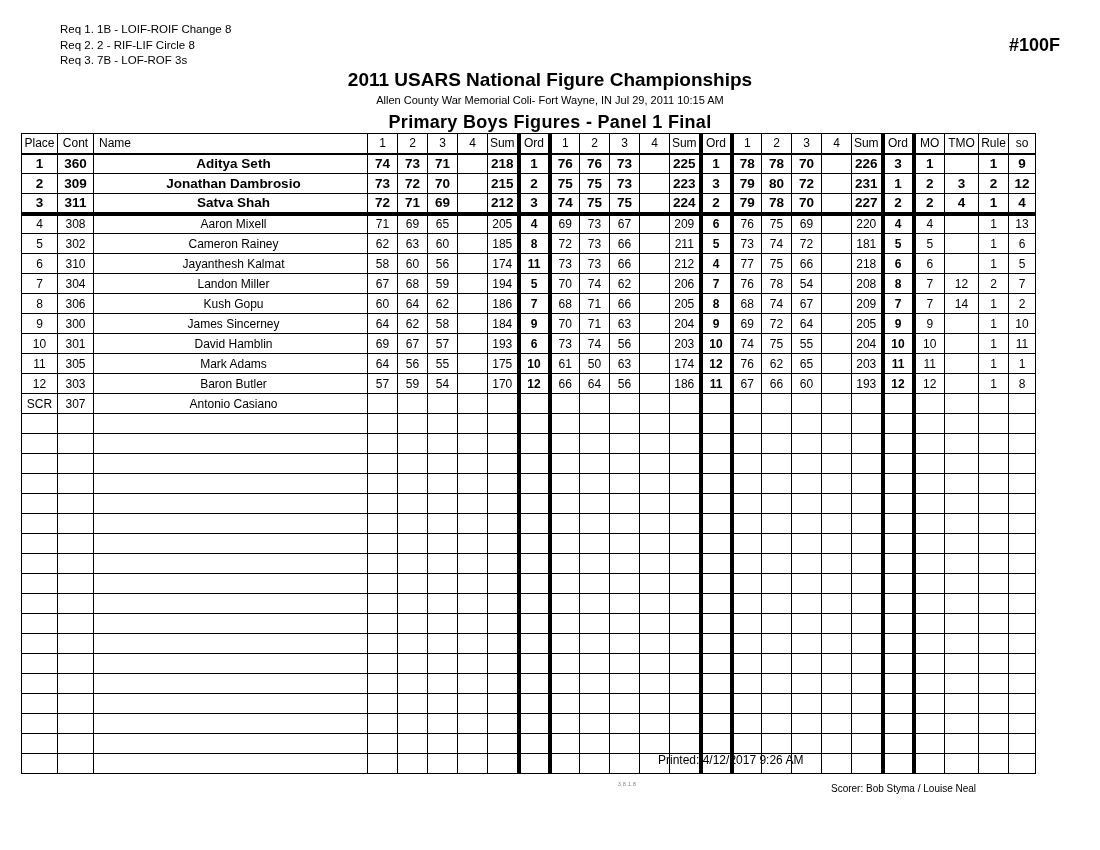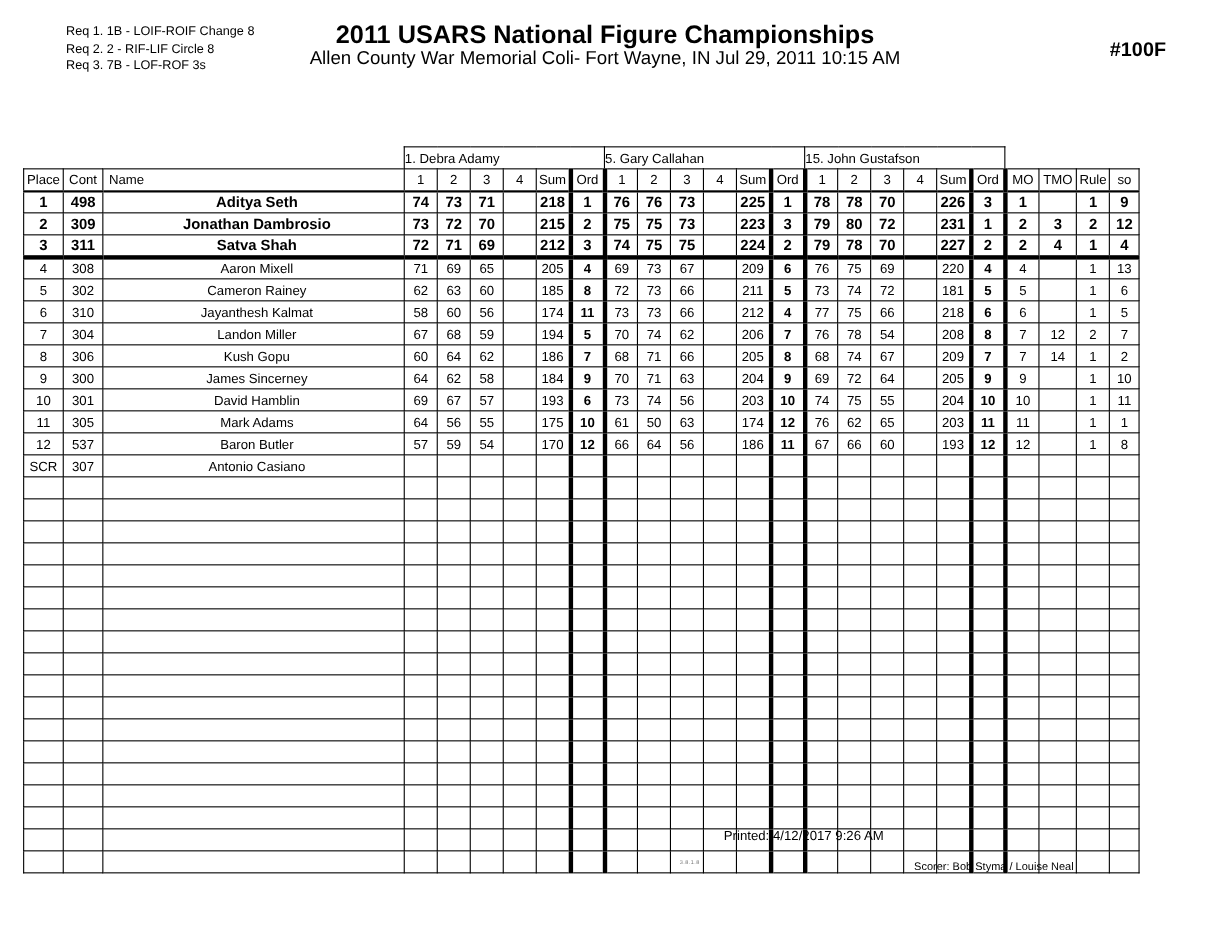--- a/index.html
+++ b/index.html
@@ -15,22 +15,22 @@
   .req-block{
     position:absolute;left:20px;top:22px;
     font-size:11.5px;line-height:15.5px;
     white-space:nowrap;
     margin-left:40px;
   }
   .title-block{
     position:absolute;left:0;top:20px;width:1100px;
     text-align:center;
   }
-  .t1{font-size:23px;font-weight:bold;letter-spacing:0px;line-height:23px;}
-  .t2{font-size:17px;line-height:19px;}
+  .t1{font-size:19px;font-weight:bold;letter-spacing:0px;line-height:23px;margin-top:48px;}
+  .t2{font-size:11px;line-height:19px;}
   .t3{font-size:18px;font-weight:bold;line-height:24px;letter-spacing:.3px;}
   .t4{font-size:14.5px;line-height:21px;}
   .event-no{
     position:absolute;right:40px;top:35px;
     font-size:18px;font-weight:bold;
   }
 
   
   .sheet{
     position:absolute;left:21px;top:133px;
@@ -74,20 +74,21 @@
 
 <div class="req-block">
   <div>Req  1.  1B - LOIF-ROIF Change 8</div>
   <div>Req  2.  2 - RIF-LIF Circle 8</div>
   <div>Req  3.  7B - LOF-ROF 3s</div>
 </div>
 
 <div class="title-block">
   <div class="t1">2011 USARS National Figure Championships</div>
   <div class="t2">Allen County War Memorial Coli- Fort Wayne, IN  Jul 29, 2011  10:15 AM</div>
+  <div class="t3">Primary Boys Figures - Panel 1 Final</div>
 </div>
 
 <div class="event-no">#100F</div>
 
 <table class="sheet">
   <colgroup>
     <col style="width:36px">
       <col style="width:36px">
       <col style="width:274px">
     <col style="width:30px">
@@ -108,27 +109,20 @@
       <col style="width:30px">
       <col style="width:31px">
       <col style="width:31px">
     <col style="width:31px">
       <col style="width:34px">
       <col style="width:30px">
       <col style="width:27px">
   </colgroup>
   <tbody id="tbody-root">
 
-    <tr>
-      <td class="noborder" colspan="3"></td>
-      <td class="judge-name" colspan="6">1.  Debra Adamy</td>
-      <td class="judge-name" colspan="6">5.  Gary Callahan</td>
-      <td class="judge-name" colspan="6">15.  John Gustafson</td>
-      <td class="noborder" colspan="4"></td>
-    </tr>
 
     <tr>
       <td class="hdr">Place</td>
       <td class="hdr">Cont</td>
       <td class="hdr left">Name</td>
 
       <td class="hdr">1</td>
       <td class="hdr">2</td>
       <td class="hdr">3</td>
       <td class="hdr">4</td>
@@ -150,21 +144,21 @@
       <td class="hdr thickL thickR">Ord</td>
 
       <td class="hdr">MO</td>
       <td class="hdr">TMO</td>
       <td class="hdr">Rule</td>
       <td class="hdr">so</td>
     </tr>
 
   <tr class="medal topsep">
         <td class="c">1</td>
-        <td class="c">498</td>
+        <td class="c">360</td>
         <td class="l">Aditya Seth</td>
         <td class="c">74</td>
         <td class="c">73</td>
         <td class="c">71</td>
         <td class="c"></td>
         <td class="c">218</td>
         <td class="c thickL thickR ord">1</td>
         <td class="c">76</td>
         <td class="c">76</td>
         <td class="c">73</td>
@@ -447,21 +441,21 @@
         <td class="c"></td>
         <td class="c">203</td>
         <td class="c thickL thickR ord">11</td>
         <td class="c">11</td>
         <td class="c"></td>
         <td class="c">1</td>
         <td class="c">1</td>
       </tr>
       <tr>
         <td class="c">12</td>
-        <td class="c">537</td>
+        <td class="c">303</td>
         <td class="l">Baron Butler</td>
         <td class="c">57</td>
         <td class="c">59</td>
         <td class="c">54</td>
         <td class="c"></td>
         <td class="c">170</td>
         <td class="c thickL thickR ord">12</td>
         <td class="c">66</td>
         <td class="c">64</td>
         <td class="c">56</td>

